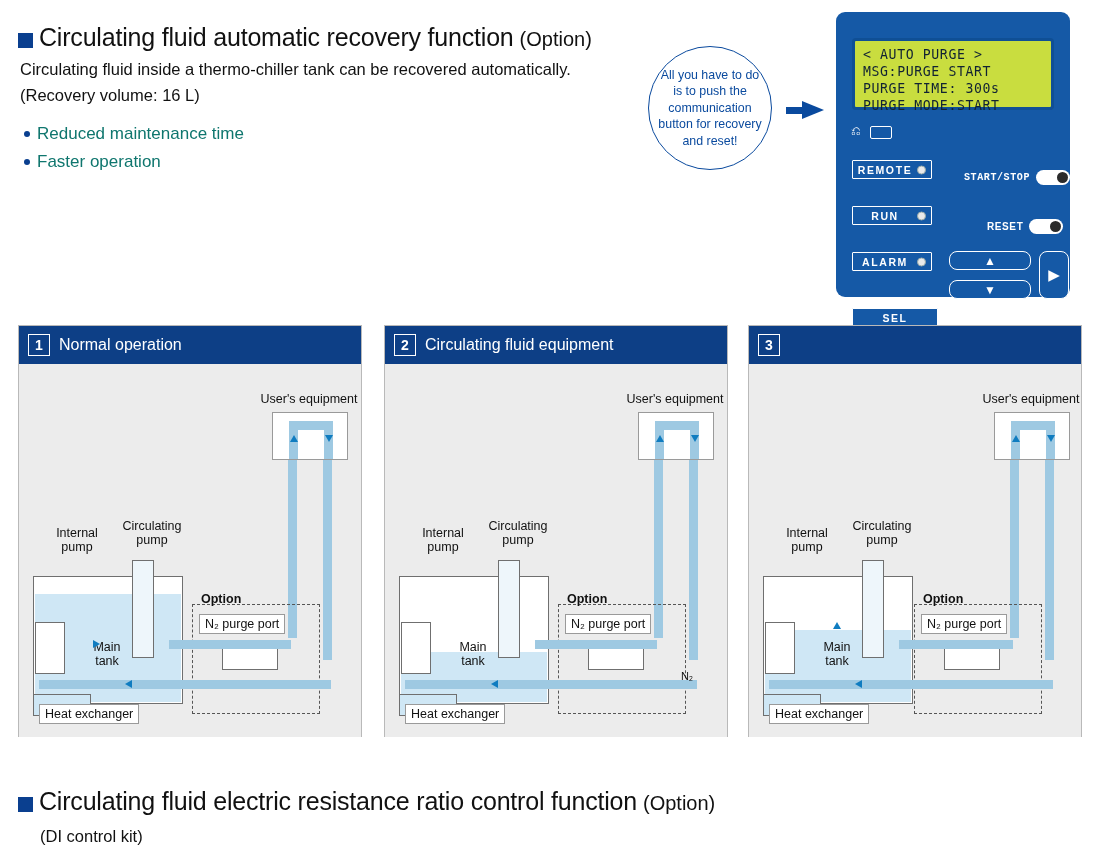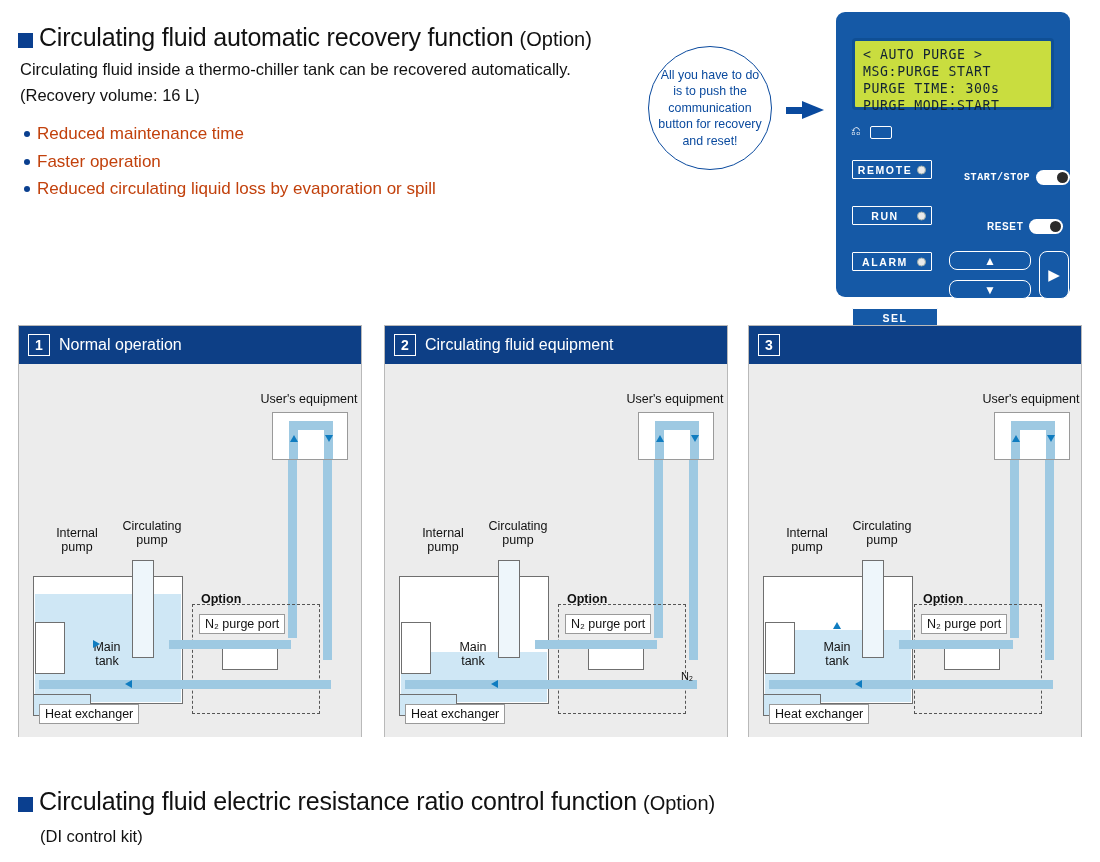--- a/index.html
+++ b/index.html
@@ -15,21 +15,21 @@
 
   
   .sq-head { display:flex; align-items:flex-start; }
   .sq { width:15px; height:15px; background:#0a3f8f; margin-right:6px; margin-top:9px; flex:0 0 auto; }
   .head-main { font-size:25px; color:#111; letter-spacing:-0.2px; line-height:1.1; }
   .head-opt { font-size:20px; color:#111; margin-left:6px; }
 
   .sub-line { font-size:16.5px; color:#111; line-height:1.5; }
 
   .bullets { margin:0; padding:0; list-style:none; }
-  .bullets li { font-size:17px; color:#c2410c; line-height:1.62; position:relative; padding-left:15px; }
+  .bullets li { font-size:17px; color:#0f766e; line-height:1.62; position:relative; padding-left:15px; }
   .bullets li:before {
     content:""; position:absolute; left:2px; top:11px;
     width:6px; height:6px; border-radius:50%; background:#0a3f8f;
   }
 
   
   .bubble {
     width:124px; height:124px; border-radius:50%;
     border:1.6px solid #0a4a9e; background:#fff;
     display:flex; align-items:center; justify-content:center; text-align:center;
@@ -121,21 +121,20 @@
     <div class="head-opt">(Option)</div>
   </div>
 </div>
 
 <div class="abs sub-line" style="left:20px; top:57px;">Circulating fluid inside a thermo-chiller tank can be recovered automatically.</div>
 <div class="abs sub-line" style="left:20px; top:83px;">(Recovery volume: 16 L)</div>
 
 <ul class="abs bullets" style="left:22px; top:120px;">
   <li>Reduced maintenance time</li>
   <li>Faster operation</li>
-  <li>Reduced circulating liquid loss by evaporation or spill</li>
 </ul>
 
 <div class="abs bubble" style="left:648px; top:46px;">
   <span>All you have to do is to push the communication button for recovery and reset!</span>
 </div>
 <div class="abs" style="left:786px; top:101px; display:flex; align-items:center;">
   <div class="bubble-arrow-tail"></div>
   <div class="bubble-arrow"></div>
 </div>
 

